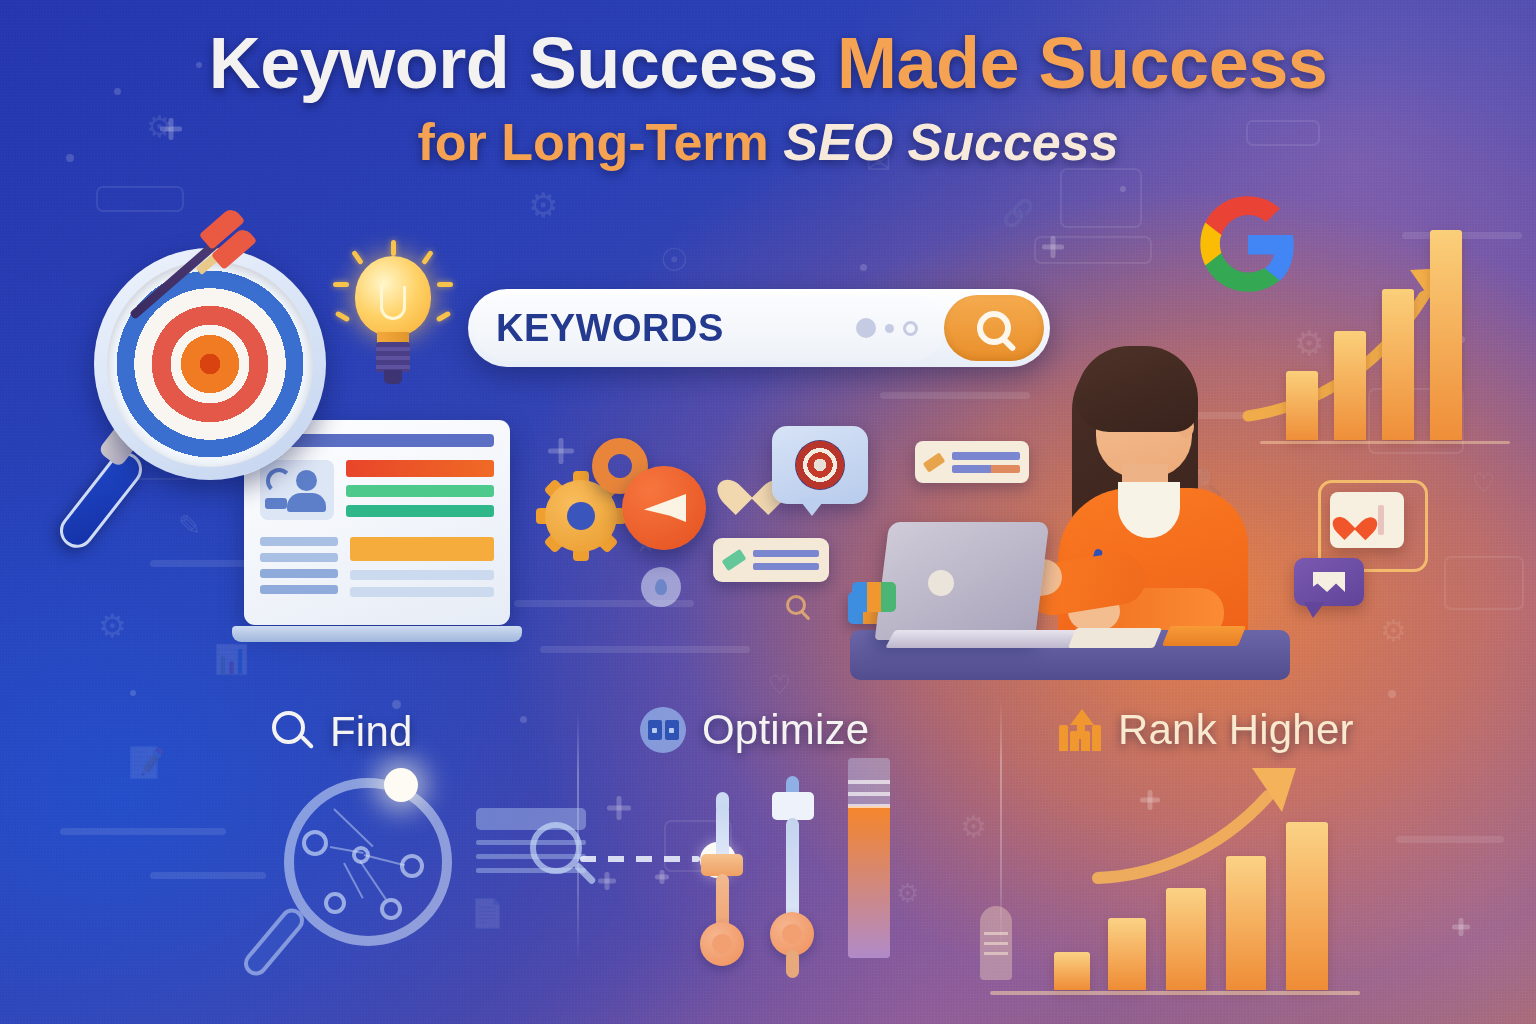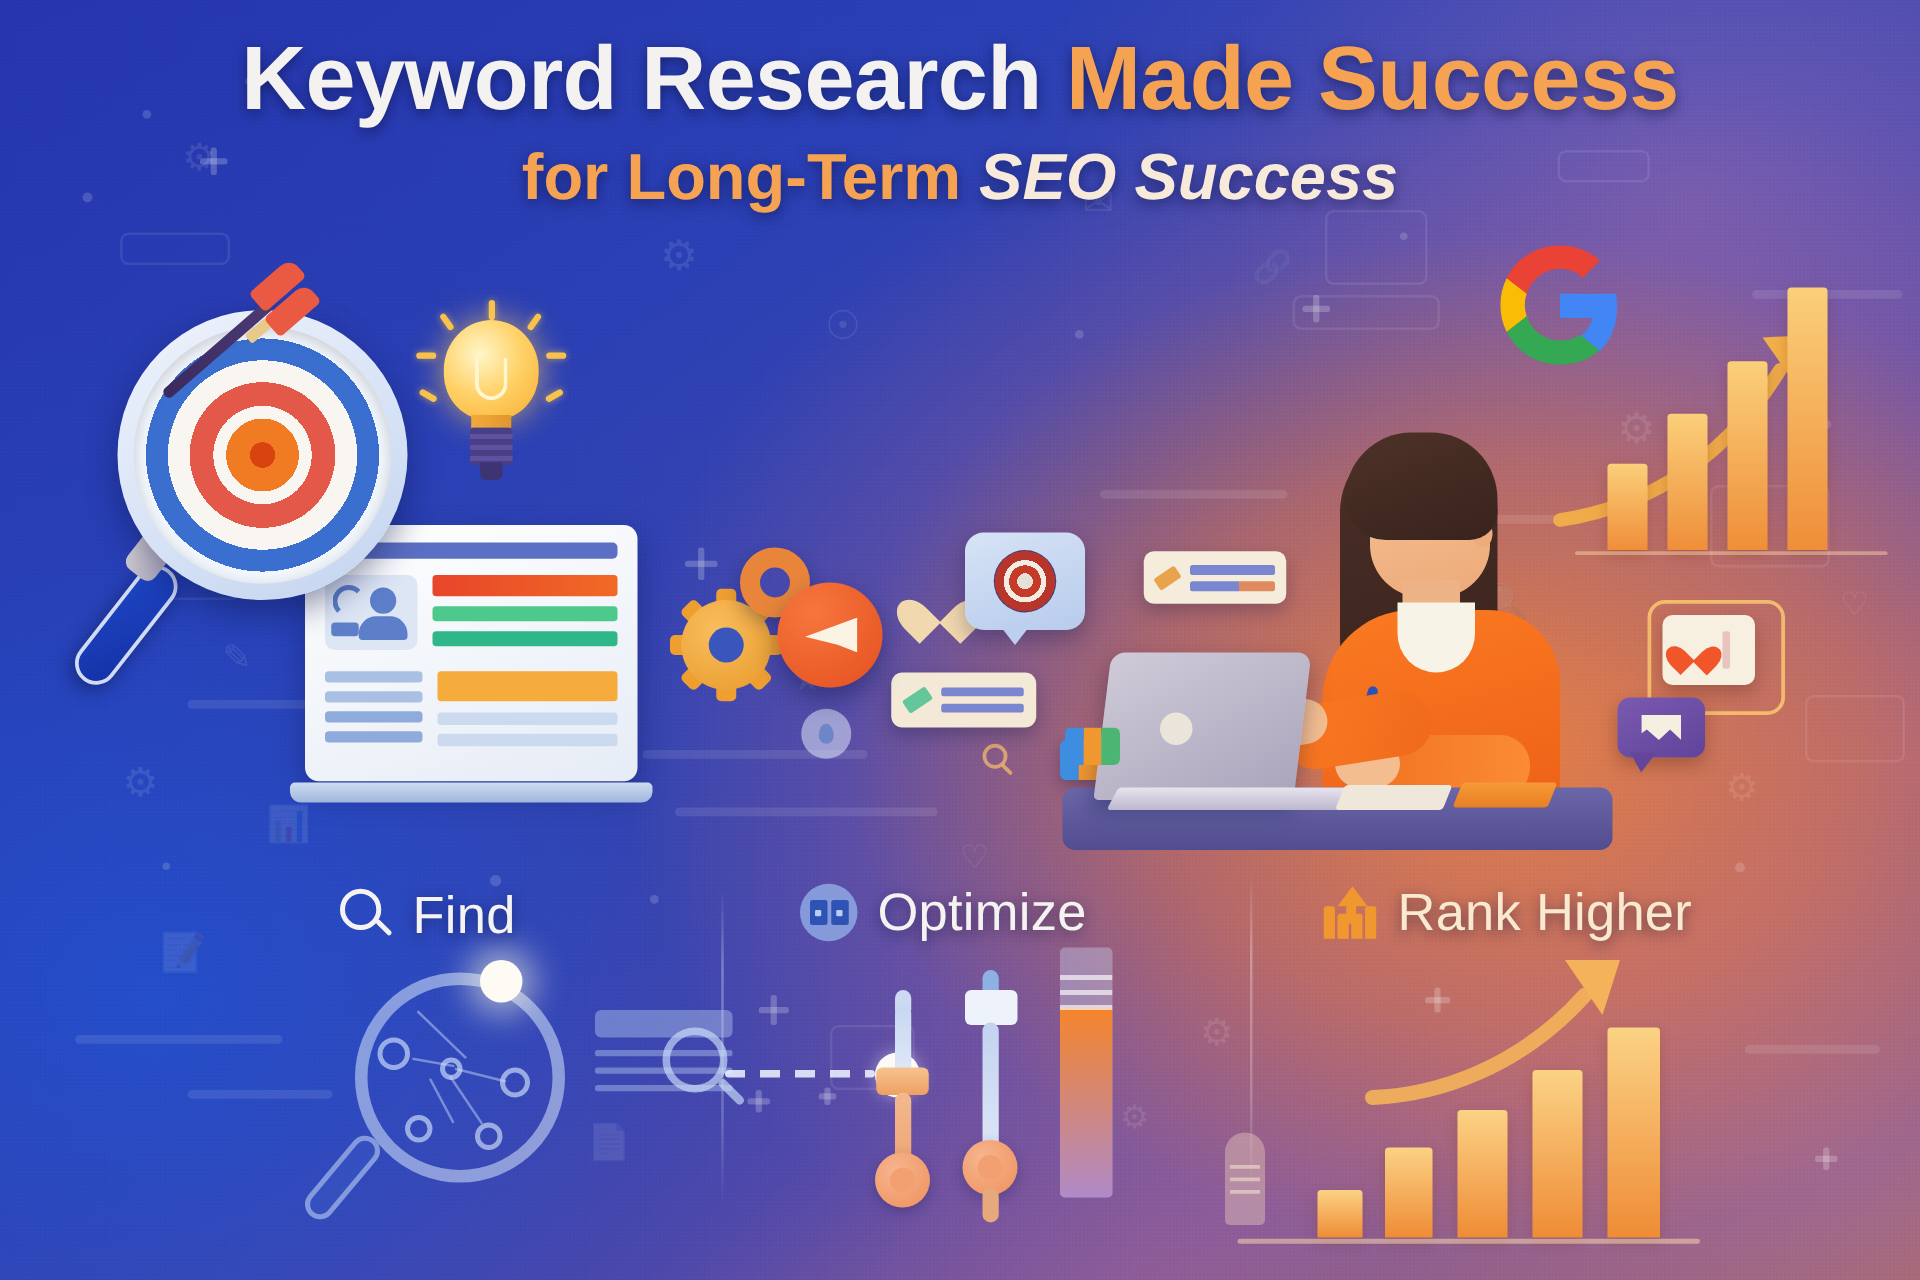--- a/index.html
+++ b/index.html
@@ -692,21 +692,21 @@
     <div class="bgicon" style="left:214px;top:646px;font-size:28px;">📊</div>
     <div class="bgicon" style="left:634px;top:530px;font-size:26px;">★</div>
     <div class="bgicon" style="left:768px;top:672px;font-size:26px;">♡</div>
     <div class="bgicon" style="left:960px;top:812px;font-size:30px;">⚙</div>
     <div class="bgicon" style="left:1472px;top:470px;font-size:26px;">♡</div>
     <div class="bgicon" style="left:470px;top:900px;font-size:28px;">📄</div>
     <div class="bgicon" style="left:896px;top:880px;font-size:26px;">⚙</div>
   </div>
 
   <div id="title-block">
-    <div id="title-line1"><span class="t-white">Keyword Research </span><span class="t-orange">Made Success</span></div>
+    <div id="title-line1"><span class="t-white">Keyword Success </span><span class="t-orange">Made Success</span></div>
     <div id="title-line2"><span class="t-orange">for Long-Term </span><span class="t-cream">SEO Success</span></div>
   </div>
 
   <div id="magnifier-target">
     <div id="mag-handle"></div>
     <div id="mag-collar"></div>
     <div id="mag-ring">
       <div id="target"></div>
     </div>
     <div id="dart">
@@ -725,20 +725,33 @@
     <div class="ray" style="left:104px;top:34px;width:16px;height:5px;"></div>
     <div class="ray" style="left:2px;top:66px;width:15px;height:5px;transform:rotate(30deg);"></div>
     <div class="ray" style="left:103px;top:66px;width:15px;height:5px;transform:rotate(-30deg);"></div>
     <div id="bulb-glass"></div>
     <div id="bulb-filament"></div>
     <div id="bulb-neck"></div>
     <div id="bulb-base"></div>
     <div id="bulb-tip"></div>
   </div>
 
+  <div id="search-bar">
+    <div id="search-inner">
+      <span id="search-value">KEYWORDS</span>
+      <div id="search-dots">
+        <div class="sdot-fill"></div>
+        <div class="sdot-sm"></div>
+        <div class="sdot-ring"></div>
+      </div>
+    </div>
+    <div id="search-button">
+      <div id="search-glass"></div>
+    </div>
+  </div>
 
   <div id="laptop">
     <div id="laptop-screen">
       <div id="card-topbar"></div>
       <div id="card-body">
         <div id="avatar-box">
           <div id="avatar-arc"></div>
           <div id="avatar-head"></div>
           <div id="avatar-body"></div>
           <div id="avatar-slab"></div>

